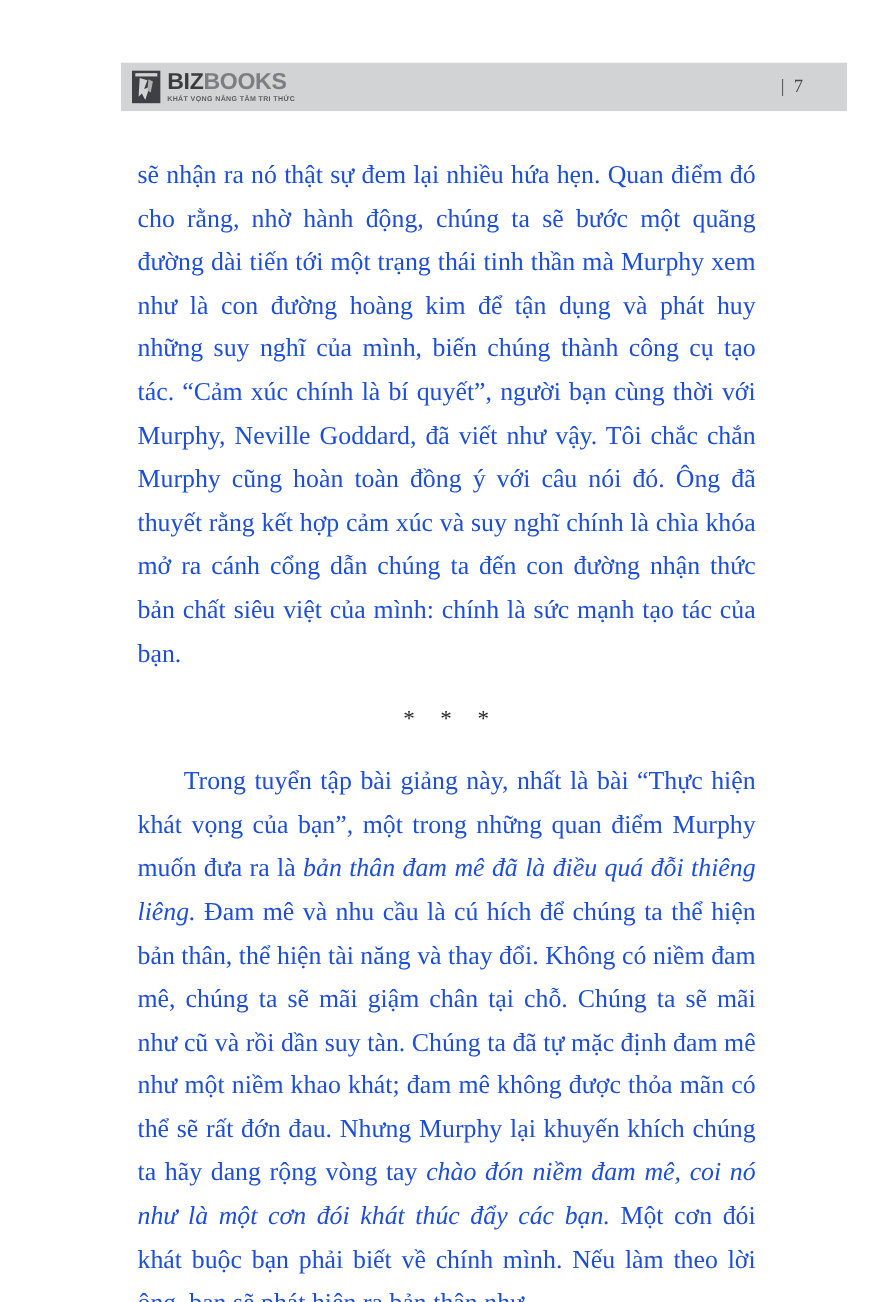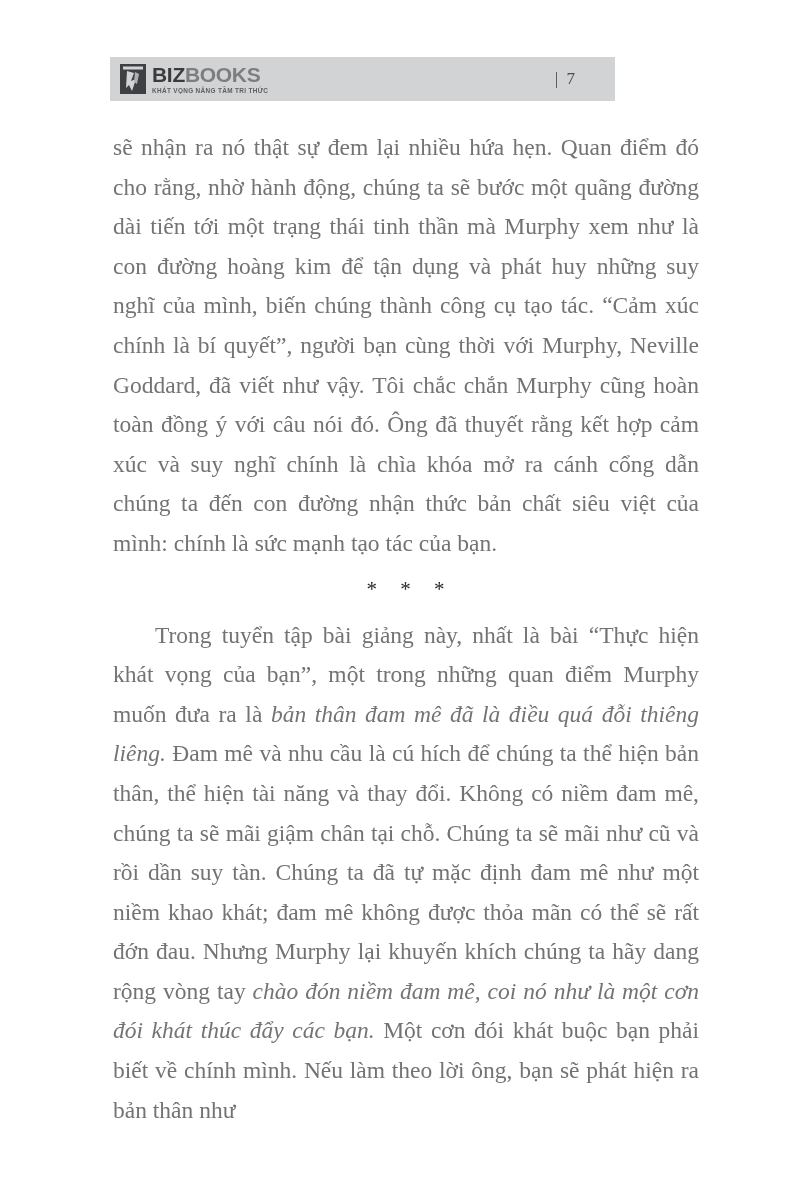--- a/index.html
+++ b/index.html
@@ -21,21 +21,21 @@
     position: absolute;
     inset: 0;
     background: #ffffff;
   }
 
   
   .header-band {
     position: absolute;
     left: 110px;
     top: 57px;
-    width: 505px;
+    width: 660px;
     height: 44px;
     background: #d2d3d5;
     display: flex;
     align-items: center;
     justify-content: space-between;
   }
 
   .brand {
     display: flex;
     align-items: center;
@@ -94,26 +94,26 @@
 
   
   .content {
     position: absolute;
     left: 113px;
     top: 128px;
     width: 586px;
   }
 
   .para {
-    margin: 0;
+    margin: 12px;
     font-size: 23.5px;
     line-height: 39.6px;
     text-align: justify;
     text-justify: inter-word;
-    color: #737373;
+    color: #1d4ed8;
     hyphens: none;
   }
 
   .para.indent {
     text-indent: 42px;
   }
 
   .para i,
   .para .ital {
     font-style: italic;

